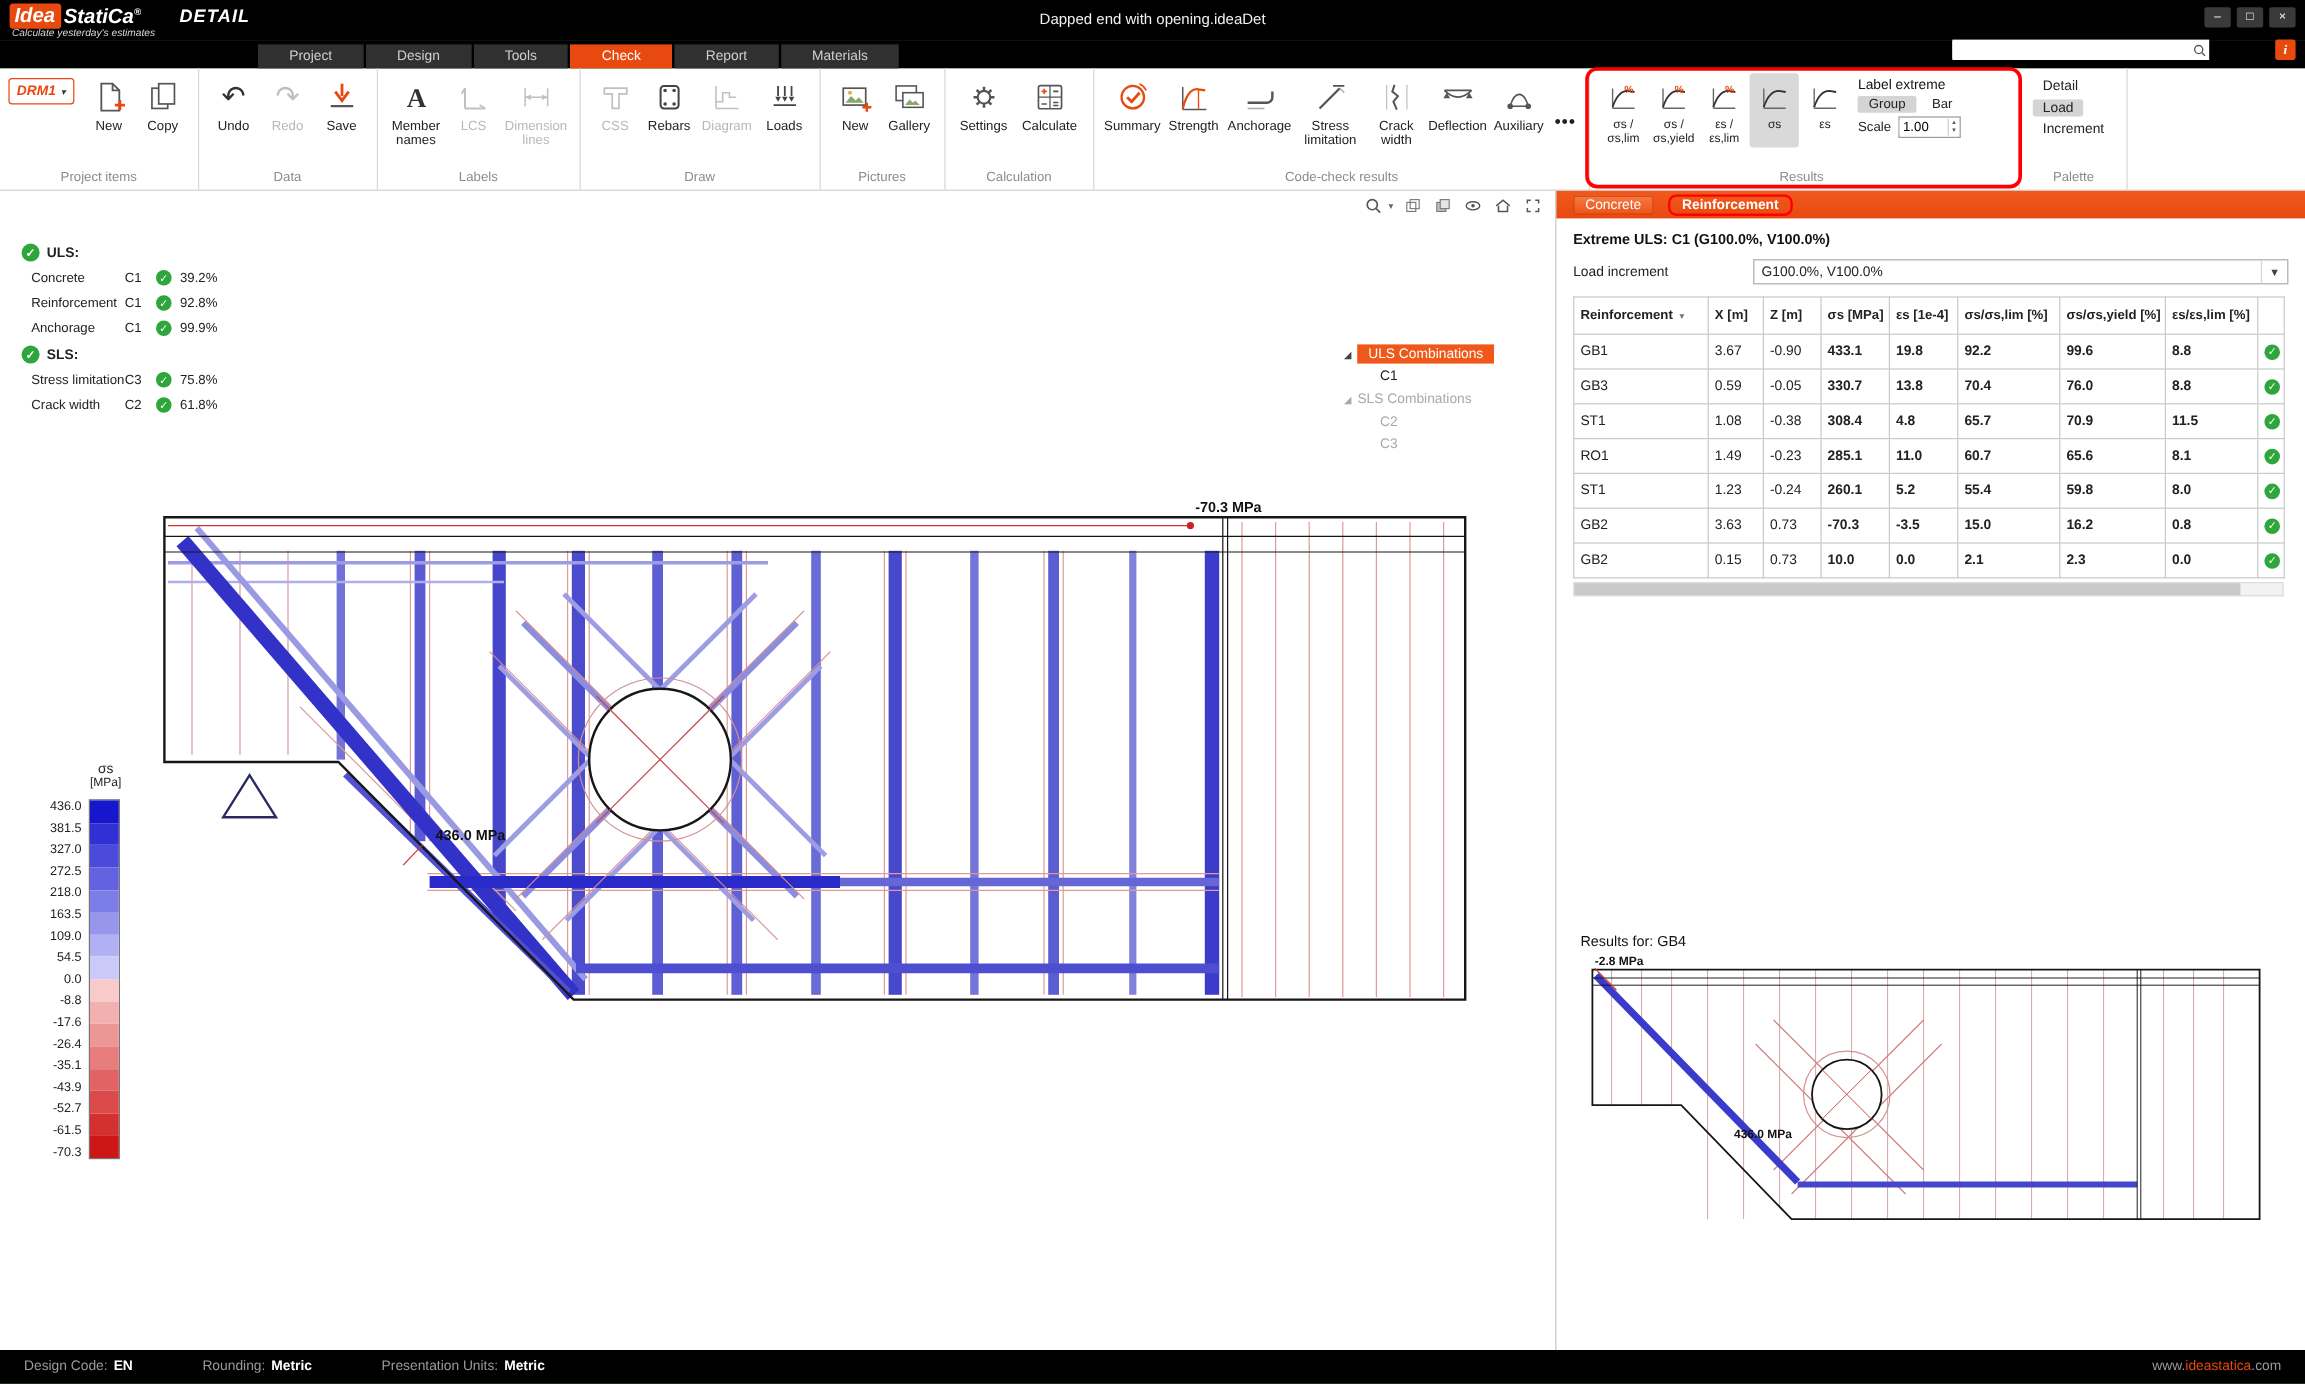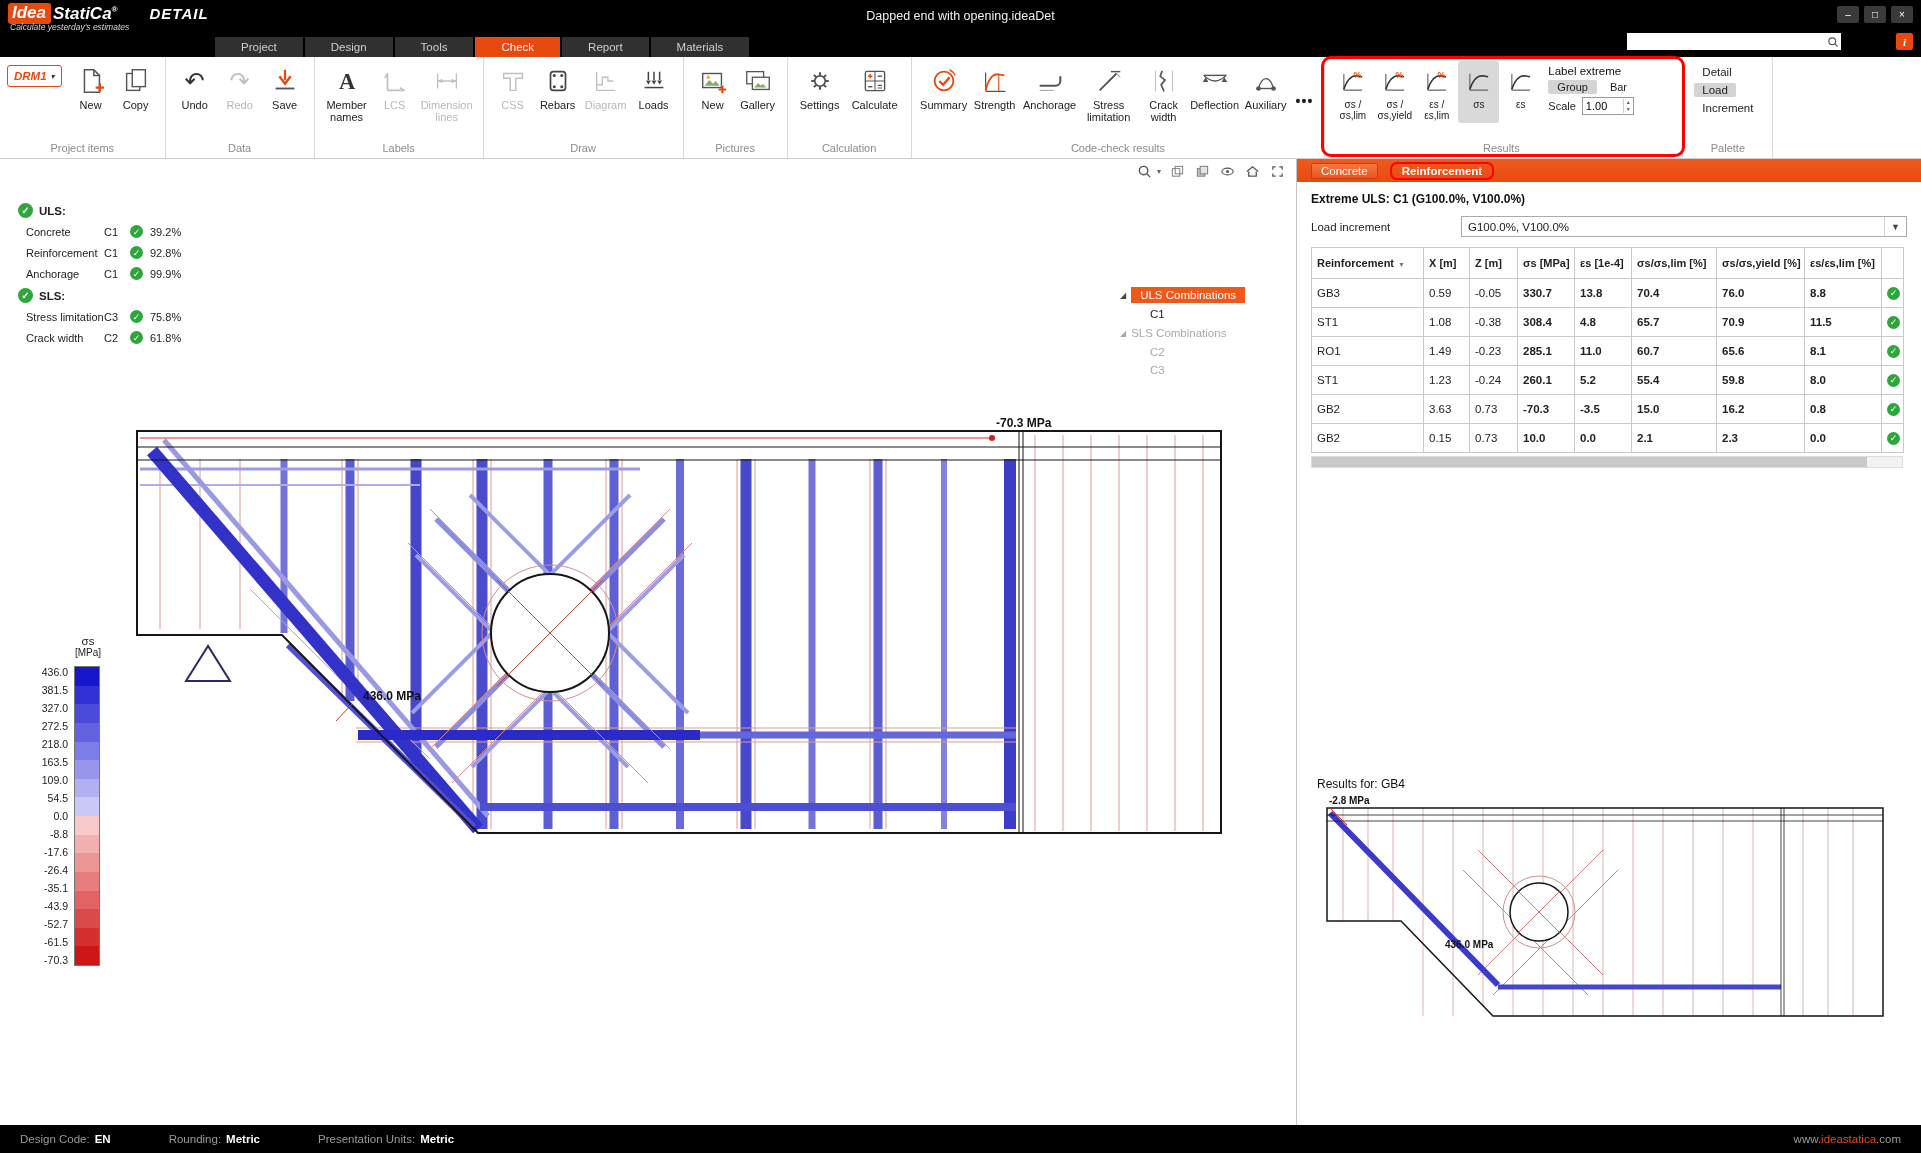--- a/index.html
+++ b/index.html
@@ -828,20 +828,31 @@
               <th class="c-eps">εs [1e-4]</th>
               <th class="c-r1">σs/σs,lim [%]</th>
               <th class="c-r2">σs/σs,yield [%]</th>
               <th class="c-r3">εs/εs,lim [%]</th>
               <th class="c-chk"></th>
             </tr>
           </thead>
           <tbody>
 
 
+              <tr>
+                <td class="c-name">GB1</td>
+                <td>3.67</td>
+                <td>-0.90</td>
+                <td class="b">433.1</td>
+                <td class="b">19.8</td>
+                <td class="b">92.2</td>
+                <td class="b">99.6</td>
+                <td class="b">8.8</td>
+                <td class="c-chk"><span class="gcheck sm"></span></td>
+              </tr>
 
               <tr>
                 <td class="c-name">GB3</td>
                 <td>0.59</td>
                 <td>-0.05</td>
                 <td class="b">330.7</td>
                 <td class="b">13.8</td>
                 <td class="b">70.4</td>
                 <td class="b">76.0</td>
                 <td class="b">8.8</td>

